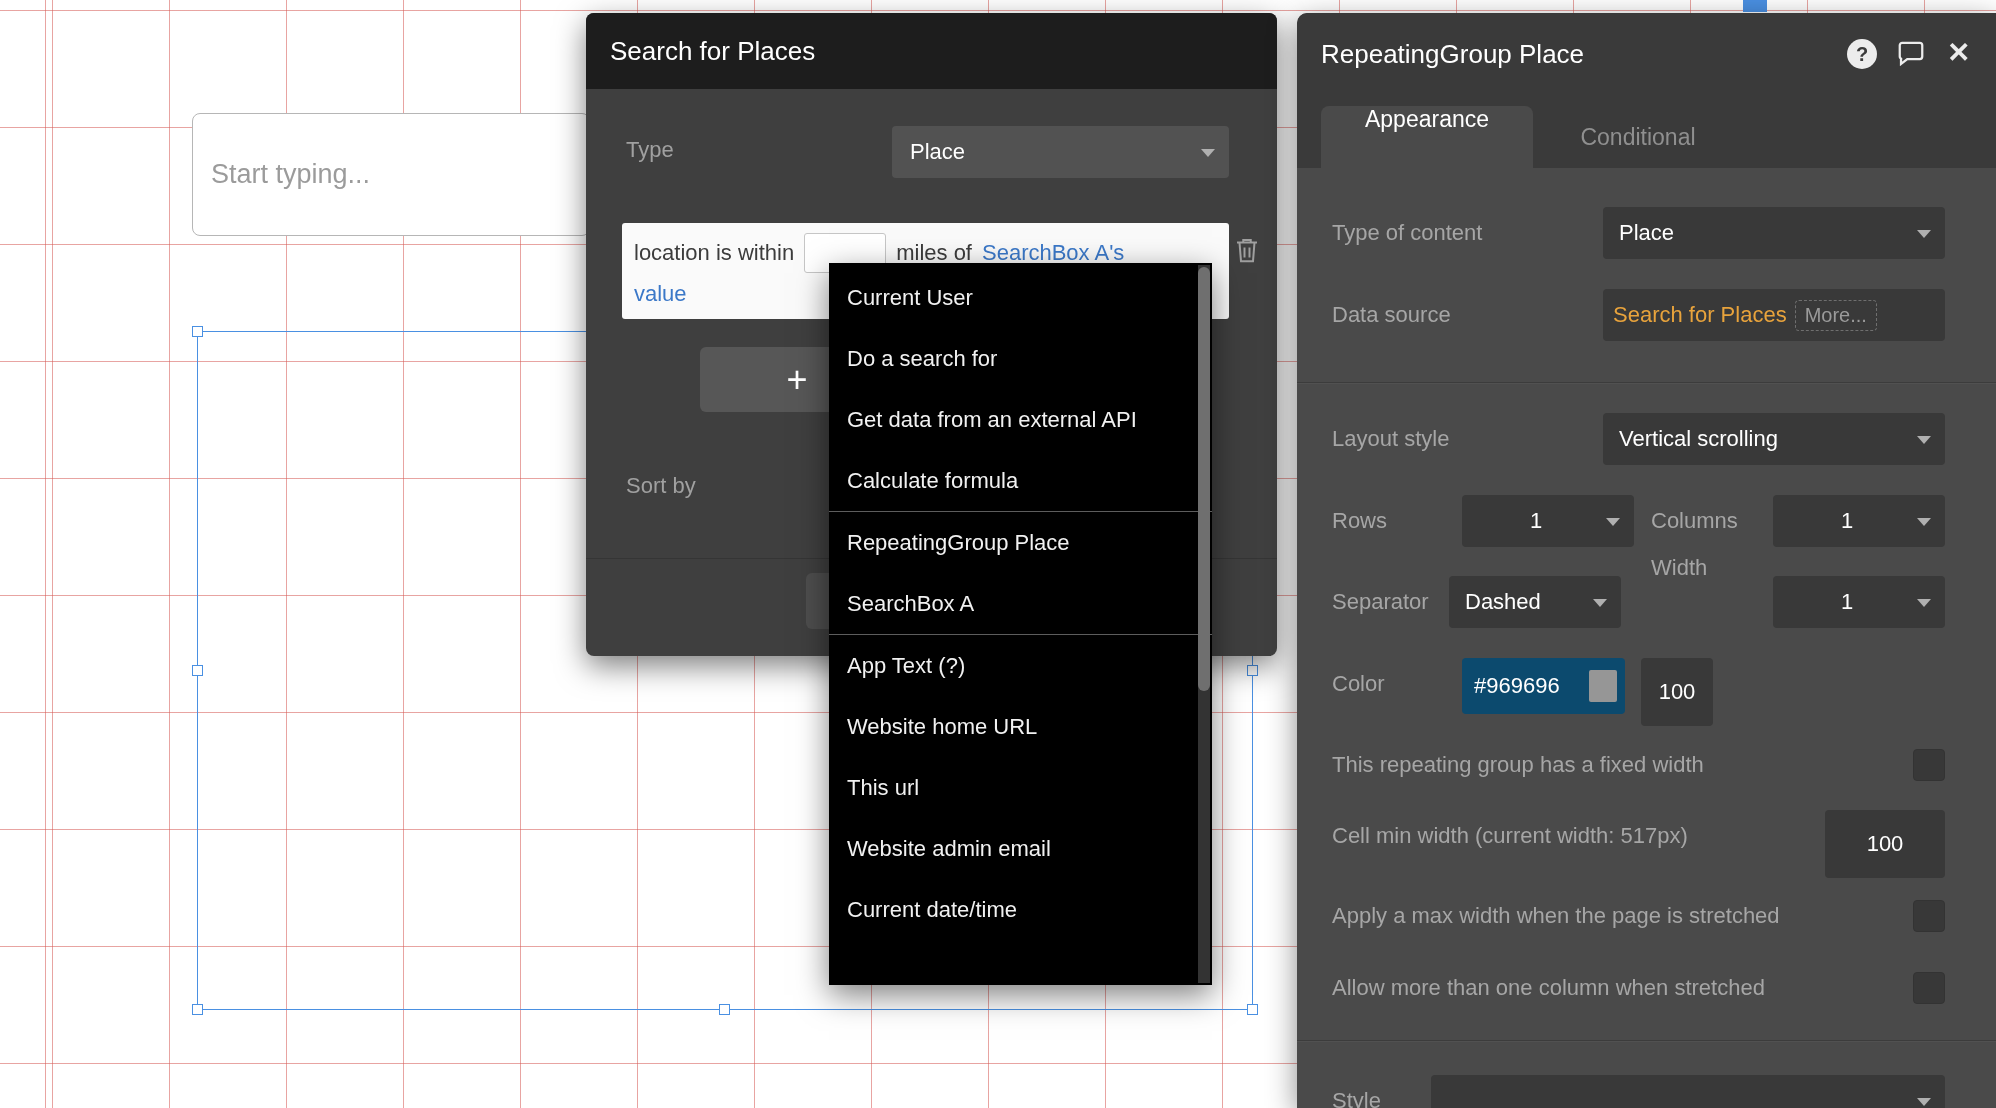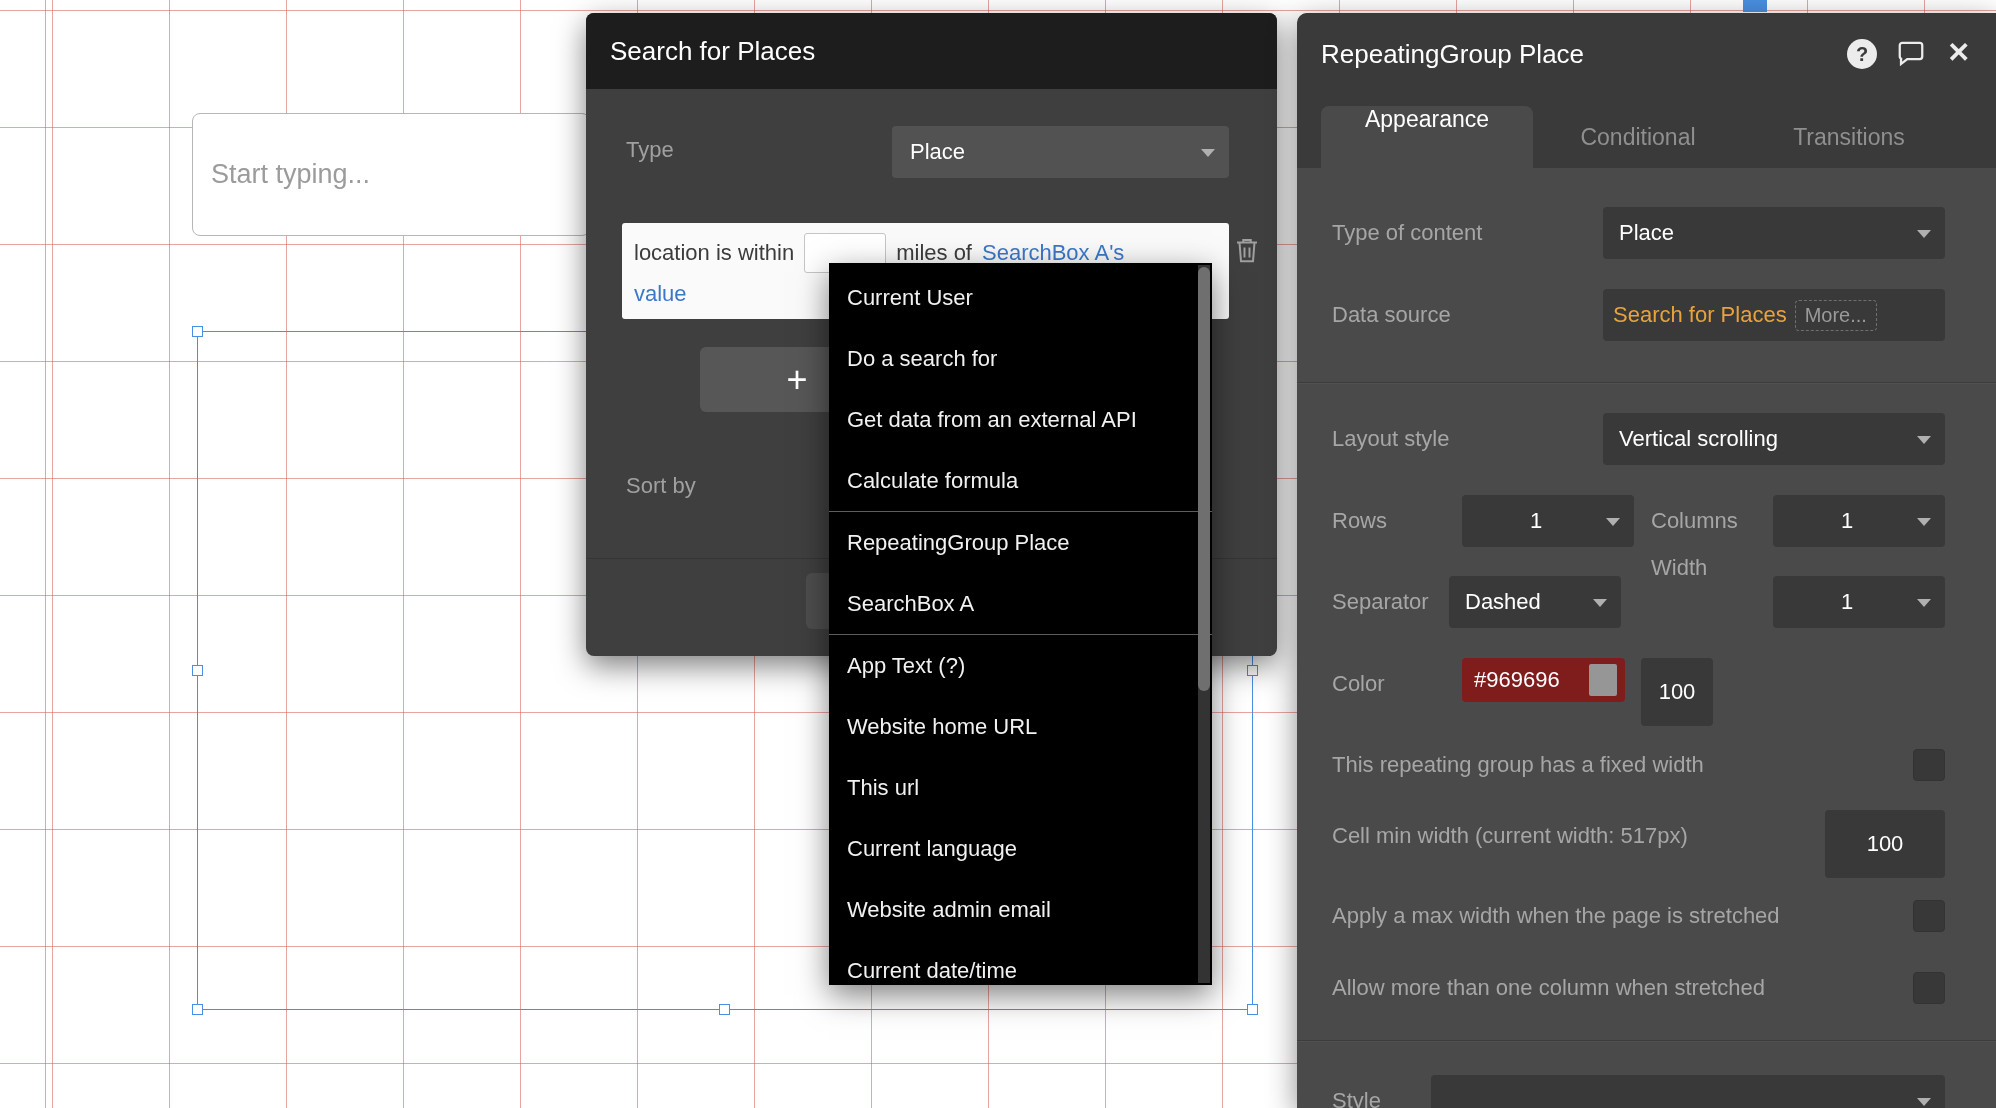--- a/index.html
+++ b/index.html
@@ -84,21 +84,21 @@
   .p-dd { position:absolute; background:#393939; border-radius:4px; color:#fff; font-size:22px;
     display:flex; align-items:center; padding:0 40px 0 16px; height:52px; }
   .p-box { position:absolute; background:#393939; border-radius:4px; color:#fff; font-size:22px;
     display:flex; align-items:center; justify-content:center; height:68px; }
   .ds-box { position:absolute; left:306px; top:276px; width:342px; height:52px;
     background:#393939; border-radius:4px; display:flex; align-items:center; padding:0 10px; }
   .ds-value { color:#e8a33c; font-size:22px; white-space:nowrap; }
   .ds-more { margin-left:8px; color:#9a9a9a; font-size:20px; border:1px dashed #6f6f6f;
     border-radius:4px; padding:3px 9px; white-space:nowrap; }
   .p-div { position:absolute; left:0; right:0; height:1px; background:#3c3c3c; box-shadow:0 1px 0 rgba(255,255,255,.04); }
-  .hex-box { position:absolute; left:165px; top:645px; width:163px; height:44px; background:#7f1d1d;
+  .hex-box { position:absolute; left:165px; top:645px; width:163px; height:56px; background:#0c4a6e;
     border-radius:4px; display:flex; align-items:center; padding:0 8px 0 12px; }
   .hex-text { color:#fff; font-size:22px; flex:1; }
   .swatch { width:28px; height:32px; background:#969696; border-radius:2px; }
   .checkbox { position:absolute; left:616px; width:32px; height:32px; background:#383838;
     border:1px solid #333; border-radius:4px; }
 </style>
 </head>
 <body>
 
 <div class="canvas"></div>
@@ -164,21 +164,20 @@
   <div class="menu-item">Do a search for</div>
   <div class="menu-item">Get data from an external API</div>
   <div class="menu-item">Calculate formula</div>
   <div class="menu-divider"></div>
   <div class="menu-item">RepeatingGroup Place</div>
   <div class="menu-item">SearchBox A</div>
   <div class="menu-divider"></div>
   <div class="menu-item">App Text (?)</div>
   <div class="menu-item">Website home URL</div>
   <div class="menu-item">This url</div>
-  <div class="menu-item">Current language</div>
   <div class="menu-item">Website admin email</div>
   <div class="menu-item">Current date/time</div>
   <div class="menu-track"></div>
   <div class="menu-thumb"></div>
 </div>
 
 <div class="panel">
   <div class="panel-chrome"></div>
   <div class="panel-title">RepeatingGroup Place</div>
 
@@ -187,23 +186,20 @@
     <path d="M3 5a2 2 0 0 1 2-2h14a2 2 0 0 1 2 2v9a2 2 0 0 1-2 2H9l-5 4v-4H5a2 2 0 0 1-2-2z"></path>
   </svg>
   <div class="close-icon">✕</div>
 
   <div class="tab-active">
     <span>Appearance</span>
   </div>
   <div class="tab tab-conditional">
     <span>Conditional</span>
   </div>
-  <div class="tab tab-transitions">
-    <span>Transitions</span>
-  </div>
 
   <div class="p-label" style="left:35px;top:220px">Type of content</div>
   <div class="p-dd" style="left:306px;top:194px;width:342px">
     <span>Place</span>
     <span class="caret"></span>
   </div>
 
   <div class="p-label" style="left:35px;top:302px">Data source</div>
   <div class="ds-box">
     <span class="ds-value">Search for Places</span>

